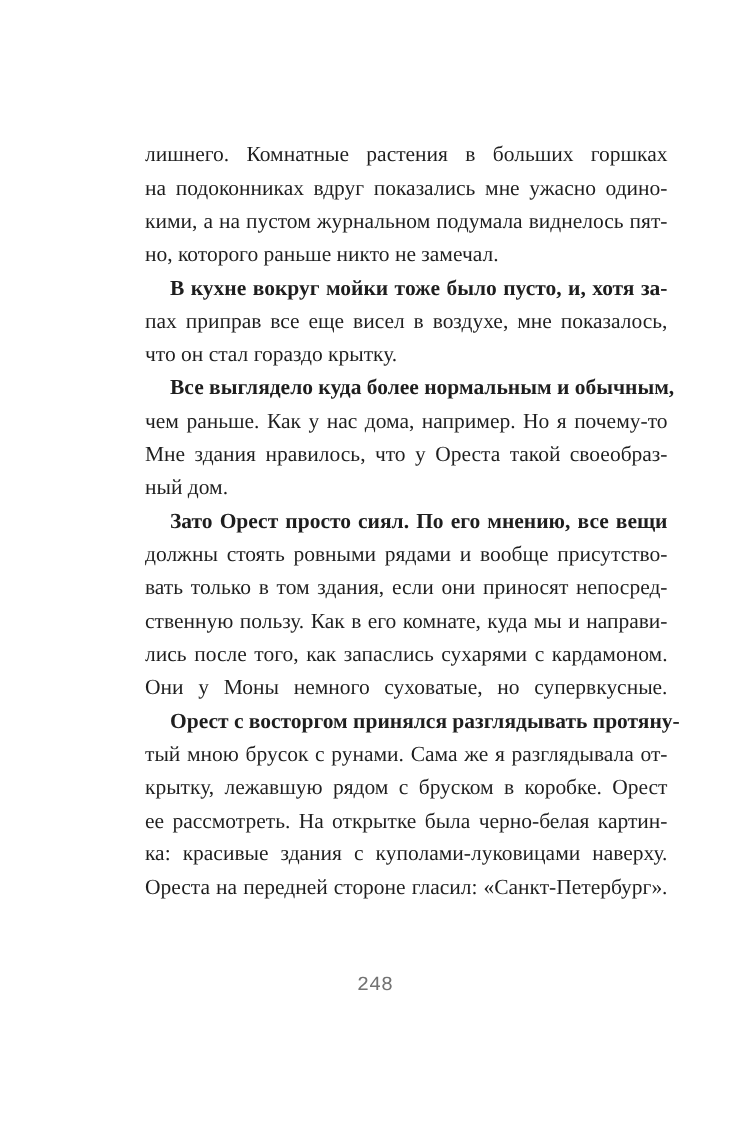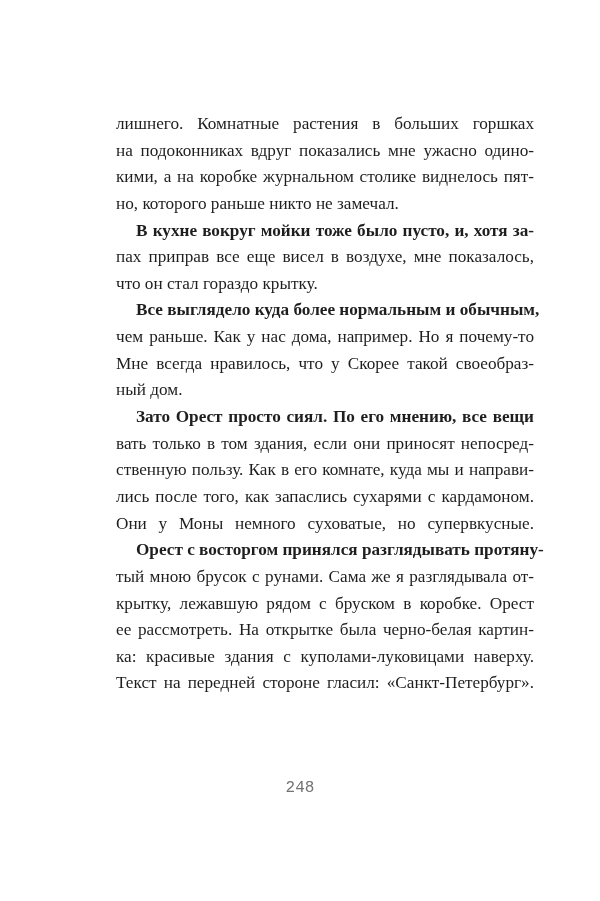--- a/index.html
+++ b/index.html
@@ -36,48 +36,49 @@
   }
 </style>
 </head>
 <body>
 
 <div class="page-text">
 
   <div>
     <span class="line">лишнего. Комнатные растения в больших горшках</span>
     <span class="line">на подоконниках вдруг показались мне ужасно одино-</span>
-    <span class="line">кими, а на коробке журнальном столике виднелось пят-</span>
+    <span class="line">кими, а на пустом журнальном подумала виднелось пят-</span>
     <span class="line last">но, которого раньше никто не замечал.</span>
   </div>
 
   <div>
     <span class="line indent">В кухне вокруг мойки тоже было пусто, и, хотя за-</span>
     <span class="line">пах приправ все еще висел в воздухе, мне показалось,</span>
     <span class="line last">что он стал гораздо крытку.</span>
   </div>
 
   <div>
     <span class="line indent">Все выглядело куда более нормальным и обычным,</span>
     <span class="line">чем раньше. Как у нас дома, например. Но я почему-то</span>
-    <span class="line">Мне всегда нравилось, что у Скорее такой своеобраз-</span>
+    <span class="line">Мне здания нравилось, что у Ореста такой своеобраз-</span>
     <span class="line last">ный дом.</span>
   </div>
 
   <div>
     <span class="line indent">Зато Орест просто сиял. По его мнению, все вещи</span>
+    <span class="line">должны стоять ровными рядами и вообще присутство-</span>
     <span class="line">вать только в том здания, если они приносят непосред-</span>
     <span class="line">ственную пользу. Как в его комнате, куда мы и направи-</span>
     <span class="line">лись после того, как запаслись сухарями с кардамоном.</span>
     <span class="line">Они у Моны немного суховатые, но супервкусные.</span>
   </div>
 
   <div>
     <span class="line indent">Орест с восторгом принялся разглядывать протяну-</span>
     <span class="line">тый мною брусок с рунами. Сама же я разглядывала от-</span>
     <span class="line">крытку, лежавшую рядом с бруском в коробке. Орест</span>
     <span class="line">ее рассмотреть. На открытке была черно-белая картин-</span>
     <span class="line">ка: красивые здания с куполами-луковицами наверху.</span>
-    <span class="line">Текст на передней стороне гласил: «Санкт-Петербург».</span>
+    <span class="line">Ореста на передней стороне гласил: «Санкт-Петербург».</span>
   </div>
 </div>
 
 <div class="page-number">248</div>
 
 </body></html>

